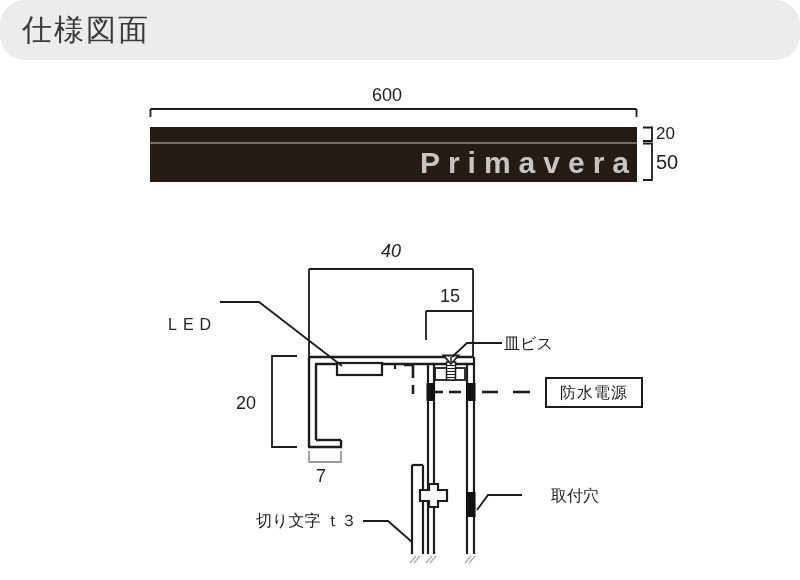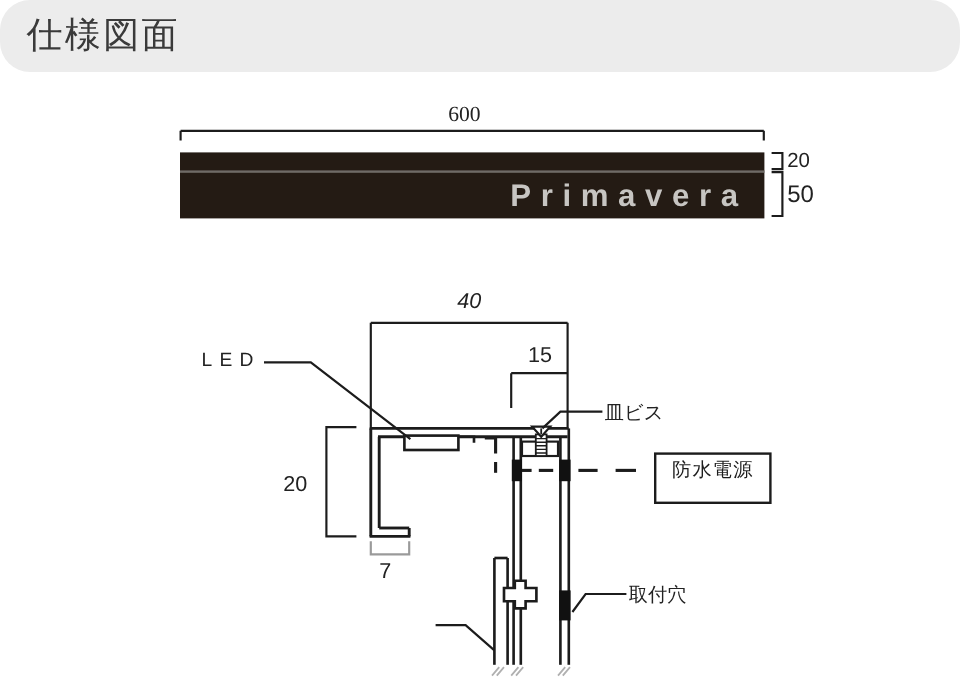--- a/index.html
+++ b/index.html
@@ -6,32 +6,32 @@
   #stage{position:relative;width:800px;height:580px;background:#ffffff;overflow:hidden;
          font-family:"Liberation Sans","DejaVu Sans",sans-serif;}
   
   .hdr{position:absolute;left:0;top:0;width:800px;height:60px;background:#ececec;border-radius:25px;}
   .hdr-title{position:absolute;left:22px;top:0;height:60px;line-height:60px;
              font-size:30px;font-weight:500;color:#3a3a3a;letter-spacing:2px;}
   
   .panel{position:absolute;left:150px;top:127px;width:487px;height:55px;background:#241b14;}
   .panel-divider{position:absolute;left:0;top:15px;width:100%;height:2px;background:#6f6b67;}
   .panel-brand{position:absolute;left:0;top:17px;width:100%;height:38px;line-height:38px;
-               text-align:right;padding-right:14px;box-sizing:border-box;
-               font-size:26px;font-weight:bold;letter-spacing:8px;color:#c7c5c2;}
+               text-align:right;box-sizing:border-box;
+               font-size:30px;font-weight:bold;letter-spacing:8px;color:#c7c5c2;}
   
   .draw{position:absolute;left:0;top:0;width:800px;height:580px;}
   
   .lbl{position:absolute;color:#222;font-size:18px;white-space:nowrap;}
   .lbl.small{font-size:16px;}
   .c{text-align:center;}
-  .power-box{position:absolute;left:545px;top:377px;width:98px;height:43px;
+  .power-box{position:absolute;left:545px;top:377px;width:98px;height:31px;
              border:2px solid #1c1c1c;background:#fff;box-sizing:border-box;
              text-align:center;line-height:27px;font-size:16px;color:#1c1c1c;letter-spacing:1px;}
-  .led-lbl{letter-spacing:6px;}
+  .led-lbl{letter-spacing:6px;margin-top:24px;}
 </style>
 </head>
 <body>
 
 <div id="stage">
 
   <div class="hdr">
     <div class="hdr-title">仕様図面</div>
   </div>
 
@@ -131,26 +131,27 @@
       <path d="M363,521 H388 L412,542"></path>
     </g>
 
     <g stroke="#b0b0b0" stroke-width="1.5" fill="none">
       <path d="M410,563 l6,-7 M414,563 l6,-7"></path>
       <path d="M426,563 l6,-7 M430,563 l6,-7"></path>
       <path d="M465,563 l6,-7 M469,563 l6,-7"></path>
     </g>
   </svg>
 
-  <div class="lbl c" style="left:362px;top:85px;width:50px;font-family:Liberation Serif, serif;">600</div>
+  <div class="lbl c" style="left:362px;top:85px;width:50px;">600</div>
   <div class="lbl" style="left:656px;top:124px;font-size:17px;">20</div>
   <div class="lbl" style="left:656px;top:151px;font-size:20px;">50</div>
   <div class="lbl c" style="left:368px;top:241px;width:46px;font-style:italic;">40</div>
   <div class="lbl c" style="left:428px;top:286px;width:44px;">15</div>
   <div class="lbl" style="left:236px;top:393px;">20</div>
   <div class="lbl c" style="left:308px;top:466px;width:26px;">7</div>
 
   <div class="lbl small led-lbl" style="left:168px;top:292px;">LED</div>
   <div class="lbl small" style="left:504px;top:334px;font-family:Liberation Mono, monospace;">皿ビス</div>
   <div class="power-box">防水電源</div>
-  <div class="lbl small" style="left:524px;top:486px;">取付穴</div>
+  <div class="lbl small" style="left:551px;top:486px;">取付穴</div>
+  <div class="lbl small" style="left:256px;top:511px;">切り文字 ｔ３</div>
 
 </div>
 
 </body></html>

